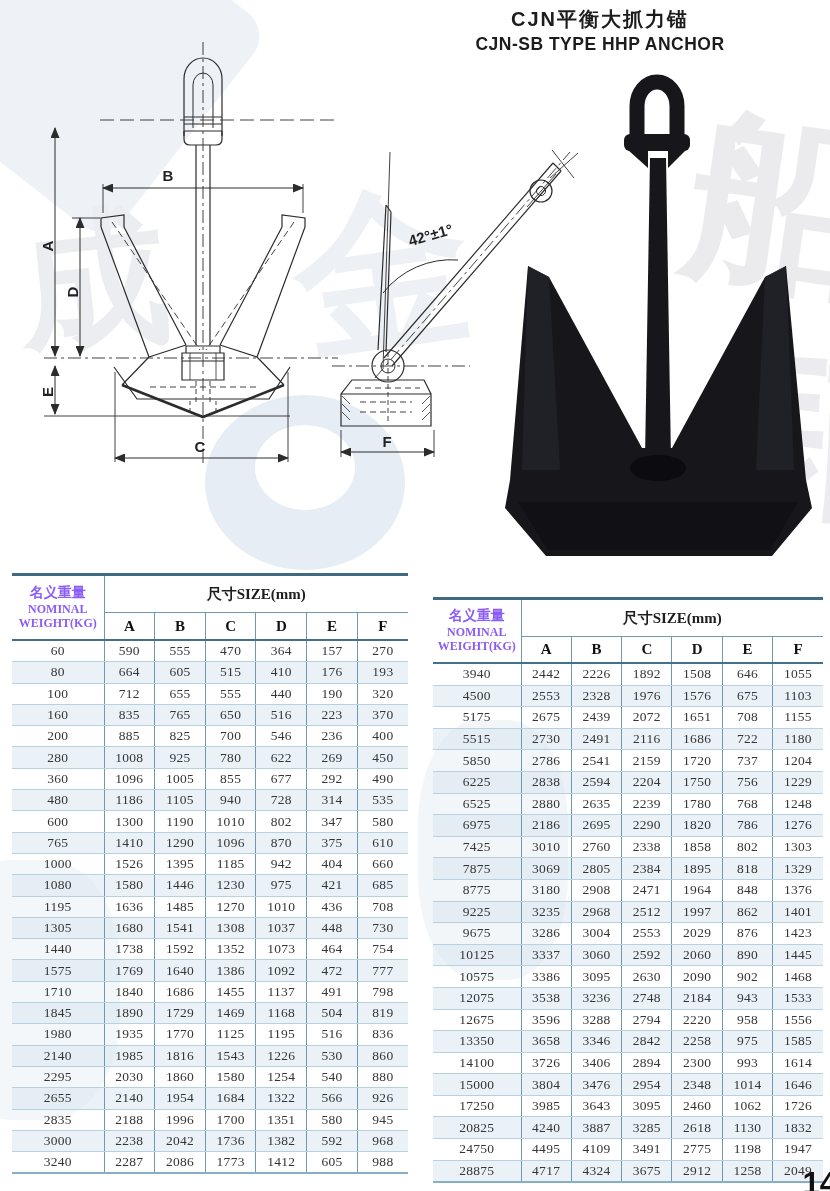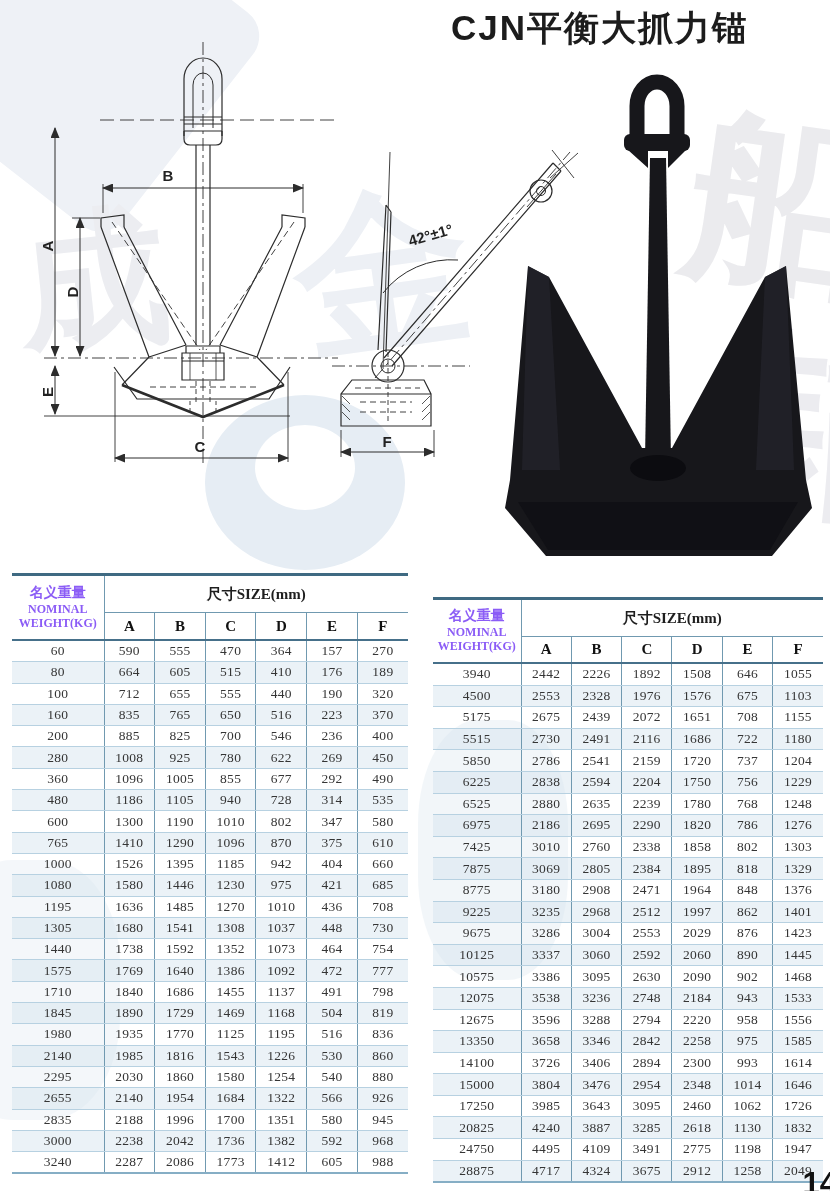--- a/index.html
+++ b/index.html
@@ -6,21 +6,21 @@
   #page{position:relative;width:830px;height:1191px;background:#ffffff;overflow:hidden;
         font-family:"Liberation Sans",sans-serif;}
   
   .wm{position:absolute;z-index:0;pointer-events:none;}
   .wm-char{font-family:"DejaVu Sans",sans-serif;font-weight:700;color:#ecedf1;line-height:1;}
   .wm-tile{background:#eef1f6;border-radius:30px;}
   .wm-blob{background:#e6edf4;border-radius:50%;}
   .wm-hole{background:#ffffff;border-radius:50%;}
   
   .title-block{position:absolute;left:420px;top:8px;width:360px;text-align:center;z-index:3;color:#1c1c1c;}
-  .title-cn{font-size:35px;font-weight:700;letter-spacing:2px;line-height:1.15;}
+  .title-cn{font-size:20px;font-weight:700;letter-spacing:2px;line-height:1.15;}
   .title-en{font-size:17.5px;font-weight:700;letter-spacing:.5px;margin-top:3px;}
   
   .fig{position:absolute;z-index:1;}
   .dim-label{font-family:"Liberation Sans",sans-serif;font-size:15px;font-weight:600;fill:#222;}
   
   .spec-table{position:absolute;z-index:2;border-collapse:collapse;table-layout:fixed;
               border-top:3px solid #3f6a82;border-bottom:2px solid #86aec5;}
   .spec-table th,.spec-table td{border-left:1px solid #7099b0;border-right:1px solid #7099b0;
               text-align:center;vertical-align:middle;padding:0;}
   .spec-table tr>*:first-child{border-left:0;}
@@ -54,20 +54,21 @@
   <div class="wm wm-char" style="left:295px;top:185px;font-size:175px;transform:rotate(-8deg);color:#edf0f5;">金</div>
   <div class="wm wm-char" style="left:688px;top:110px;font-size:190px;transform:rotate(8deg);color:#ebebee;">船</div>
   <div class="wm wm-char" style="left:733px;top:320px;font-size:215px;transform:rotate(4deg);color:#ececf0;">锚</div>
   <div class="wm wm-blob" style="left:205px;top:395px;width:200px;height:175px;"></div>
   <div class="wm wm-hole" style="left:255px;top:425px;width:100px;height:85px;"></div>
   <div class="wm wm-blob" style="left:418px;top:720px;width:150px;height:260px;border-radius:40%;opacity:.5;"></div>
   <div class="wm wm-blob" style="left:-60px;top:860px;width:180px;height:260px;border-radius:40%;opacity:.45;"></div>
 
   <div class="title-block">
     <div class="title-cn">CJN平衡大抓力锚</div>
+    <div class="title-en">CJN-SB TYPE HHP ANCHOR</div>
   </div>
 
   <svg class="fig" style="left:8px;top:38px;" width="330" height="432" viewBox="8 38 330 432">
     <defs>
       <marker id="arF" markerWidth="11" markerHeight="9" refX="10" refY="4.5" orient="auto-start-reverse">
         <path d="M0,0 L11,4.5 L0,9 Z" fill="#2c2c2c"></path>
       </marker>
     </defs>
     <g fill="none" stroke="#2c2c2c" stroke-width="1.2">
       <path d="M203,42 V466" stroke-width=".9" stroke-dasharray="13,4,3,4"></path>
@@ -205,21 +206,21 @@
           <td>157</td>
           <td>270</td>
         </tr>
         <tr>
           <td>80</td>
           <td>664</td>
           <td>605</td>
           <td>515</td>
           <td>410</td>
           <td>176</td>
-          <td>189</td>
+          <td>193</td>
         </tr>
         <tr>
           <td>100</td>
           <td>712</td>
           <td>655</td>
           <td>555</td>
           <td>440</td>
           <td>190</td>
           <td>320</td>
         </tr>

